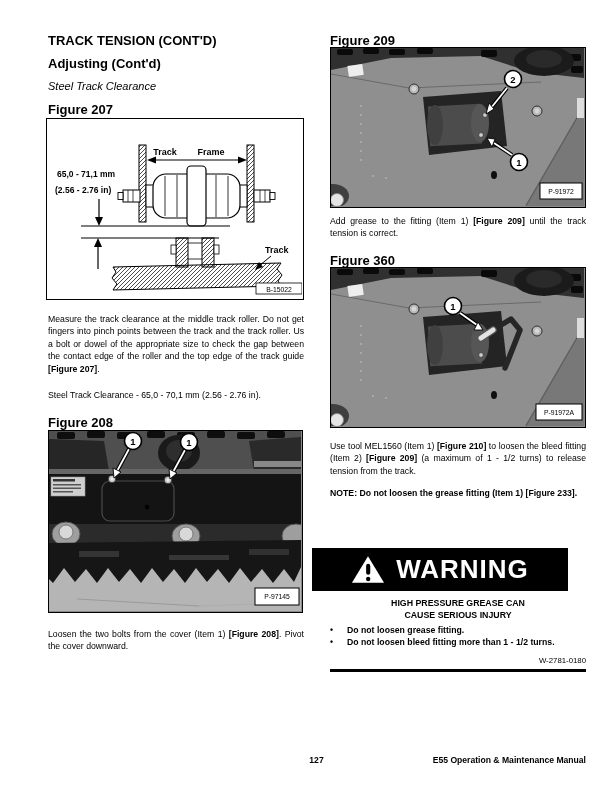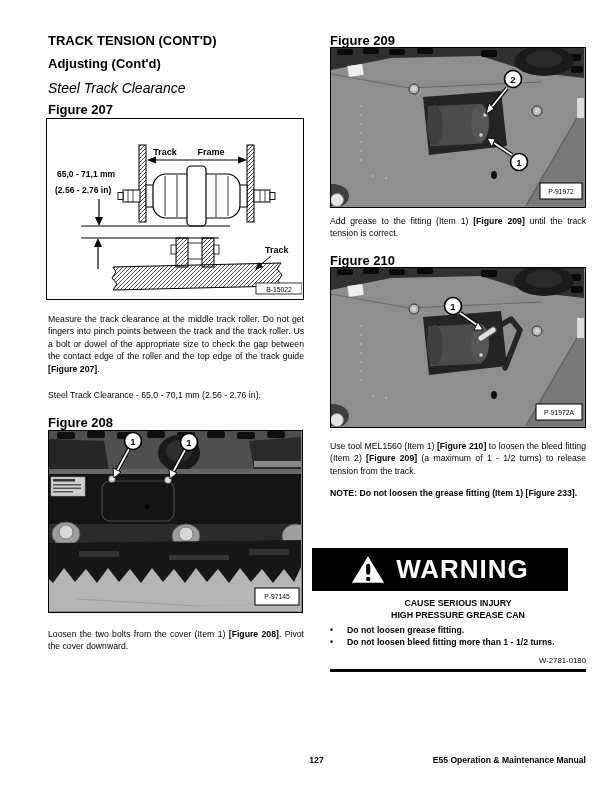--- a/index.html
+++ b/index.html
@@ -1,20 +1,20 @@
 <!DOCTYPE html>
 <html><head>
 <meta charset="utf-8">
 <style>
   html,body { margin:0; padding:0; background:#ffffff; }
   .page { position:relative; width:612px; height:792px; background:#fff;
           font-family:"Liberation Sans", sans-serif; color:#000; overflow:hidden; }
   .abs { position:absolute; }
   .h  { font-weight:bold; font-size:13px; white-space:nowrap; }
-  .it { font-style:italic; font-size:14px; white-space:nowrap; }
+  .it { font-style:italic; font-size:11px; white-space:nowrap; }
   p.body { font-size:8.7px; line-height:12.4px; text-align:justify; margin:0; }
   p.single { text-align:left; white-space:nowrap; }
   .hang { padding-left:28px; text-indent:-28px; font-weight:bold; }
   .figbox  { border:1.5px solid #000; box-sizing:border-box; background:#fff; }
   .photobox{ border:1.5px solid #000; box-sizing:border-box; background:#8a8a8a; }
   .banner { background:#000; display:flex; align-items:center; justify-content:center; gap:11px; }
   .banner .word { color:#fff; font-weight:bold; font-size:26px; letter-spacing:1px; }
   .warn-title { font-weight:bold; font-size:8.8px; line-height:12px; text-align:center; }
   .bullet-row { display:flex; font-size:8.7px; line-height:12.2px; font-weight:bold; }
   .bullet-row .dot { width:17px; flex:0 0 17px; }
@@ -245,21 +245,21 @@
         <text x="188" y="117.5" font-size="9.5" font-weight="bold" text-anchor="middle">1</text>
       </g>
       <g>
         <rect x="209" y="135" width="42" height="16" fill="#fff" stroke="#000" stroke-width="1"></rect>
         <text x="230" y="145.5" font-size="6.8" text-anchor="middle">P-91972</text>
       </g>
     </svg>
   </div>
 
   <p class="body abs" style="left:330px; top:215px; width:256px;">Add grease to the fitting (Item 1) <b>[Figure 209]</b> until the track tension is correct.</p>
-  <div class="abs h" style="left:330px; top:253px;">Figure 210</div>
+  <div class="abs h" style="left:330px; top:253px;">Figure 360</div>
 
   <div class="abs photobox" style="left:330px; top:267px; width:256px; height:161px;">
     <svg width="253" height="158" viewBox="0 0 253 158">
       <rect x="0" y="0" width="253" height="158" fill="#8f8f8f"></rect>
       <polygon points="0,0 253,0 253,30 200,24 150,8 60,10 0,22" fill="#303030"></polygon>
       <g fill="#0a0a0a">
         <rect x="6" y="1" width="16" height="6" rx="2"></rect>
           <rect x="32" y="0" width="16" height="6" rx="2"></rect>
         <rect x="58" y="1" width="16" height="6" rx="2"></rect>
           <rect x="86" y="0" width="16" height="6" rx="2"></rect>
@@ -325,22 +325,22 @@
 
   <div class="abs banner" style="left:312px; top:548px; width:256px; height:43px;">
     <svg width="34" height="30" viewBox="0 0 36 31">
       <polygon points="18,1 35,29 1,29" fill="#ffffff"></polygon>
       <rect x="16" y="9" width="4.4" height="11.5" rx="2.2" fill="#000000"></rect>
       <circle cx="18.2" cy="25" r="2.3" fill="#000000"></circle>
     </svg>
     <span class="word">WARNING</span>
   </div>
   <div class="abs warn-title" style="left:330px; top:597px; width:256px;">
+    <div>HIGH PRESSURE GREASE CAN</div>
     <div>CAUSE SERIOUS INJURY</div>
-    <div>HIGH PRESSURE GREASE CAN</div>
   </div>
   <div class="abs" style="left:330px; top:624px; width:256px;">
     <div class="bullet-row">
       <span class="dot">•</span>
       <span class="btxt">Do not loosen grease fitting.</span>
     </div>
     <div class="bullet-row">
       <span class="dot">•</span>
       <span class="btxt">Do not loosen bleed fitting more than 1 - 1/2 turns.</span>
     </div>

